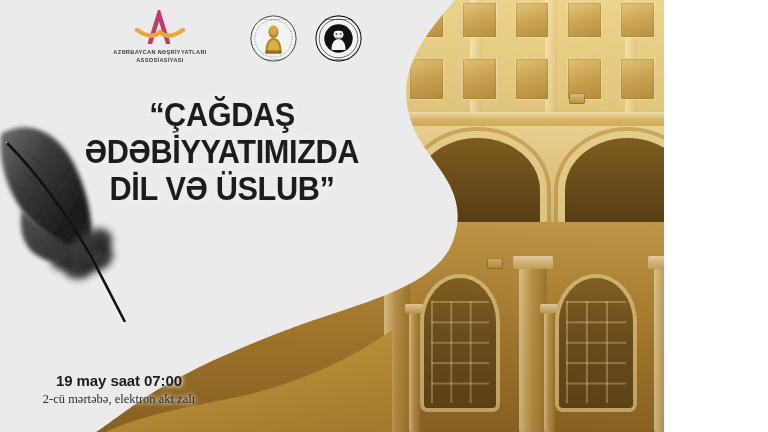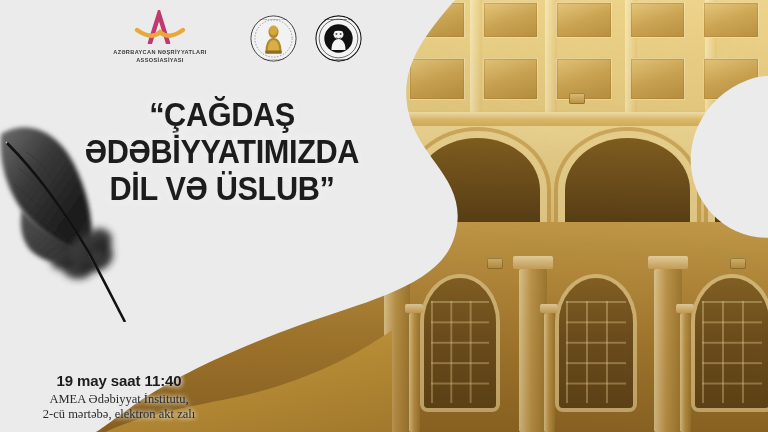--- a/index.html
+++ b/index.html
@@ -8,21 +8,21 @@
   }
   body {
     width: 768px;
     height: 432px;
     overflow: hidden;
     font-family: "Liberation Sans", sans-serif;
   }
 
   #poster {
     position: relative;
-    width: 768px;
+    width: 664px;
     height: 432px;
     background: #ebebeb;
     overflow: hidden;
   }
 
   
   #photo-wrap {
     position: absolute;
     inset: 0;
     
@@ -427,20 +427,19 @@
     </svg>
   </div>
 
   <div id="headline">
     <span class="l1">“ÇAĞDAŞ ƏDƏBİYYATIMIZDA</span>
     <span class="l2">DİL VƏ ÜSLUB”</span>
   </div>
 
 
   <div id="footer">
-    <div id="when">19 may saat 11:40</div>
+    <div id="when">19 may saat 07:00</div>
     <div id="where">
-      <div>AMEA Ədəbiyyat İnstitutu,</div>
       <div>2-cü mərtəbə, elektron akt zalı</div>
     </div>
   </div>
 
 </div>
 
 </body></html>

